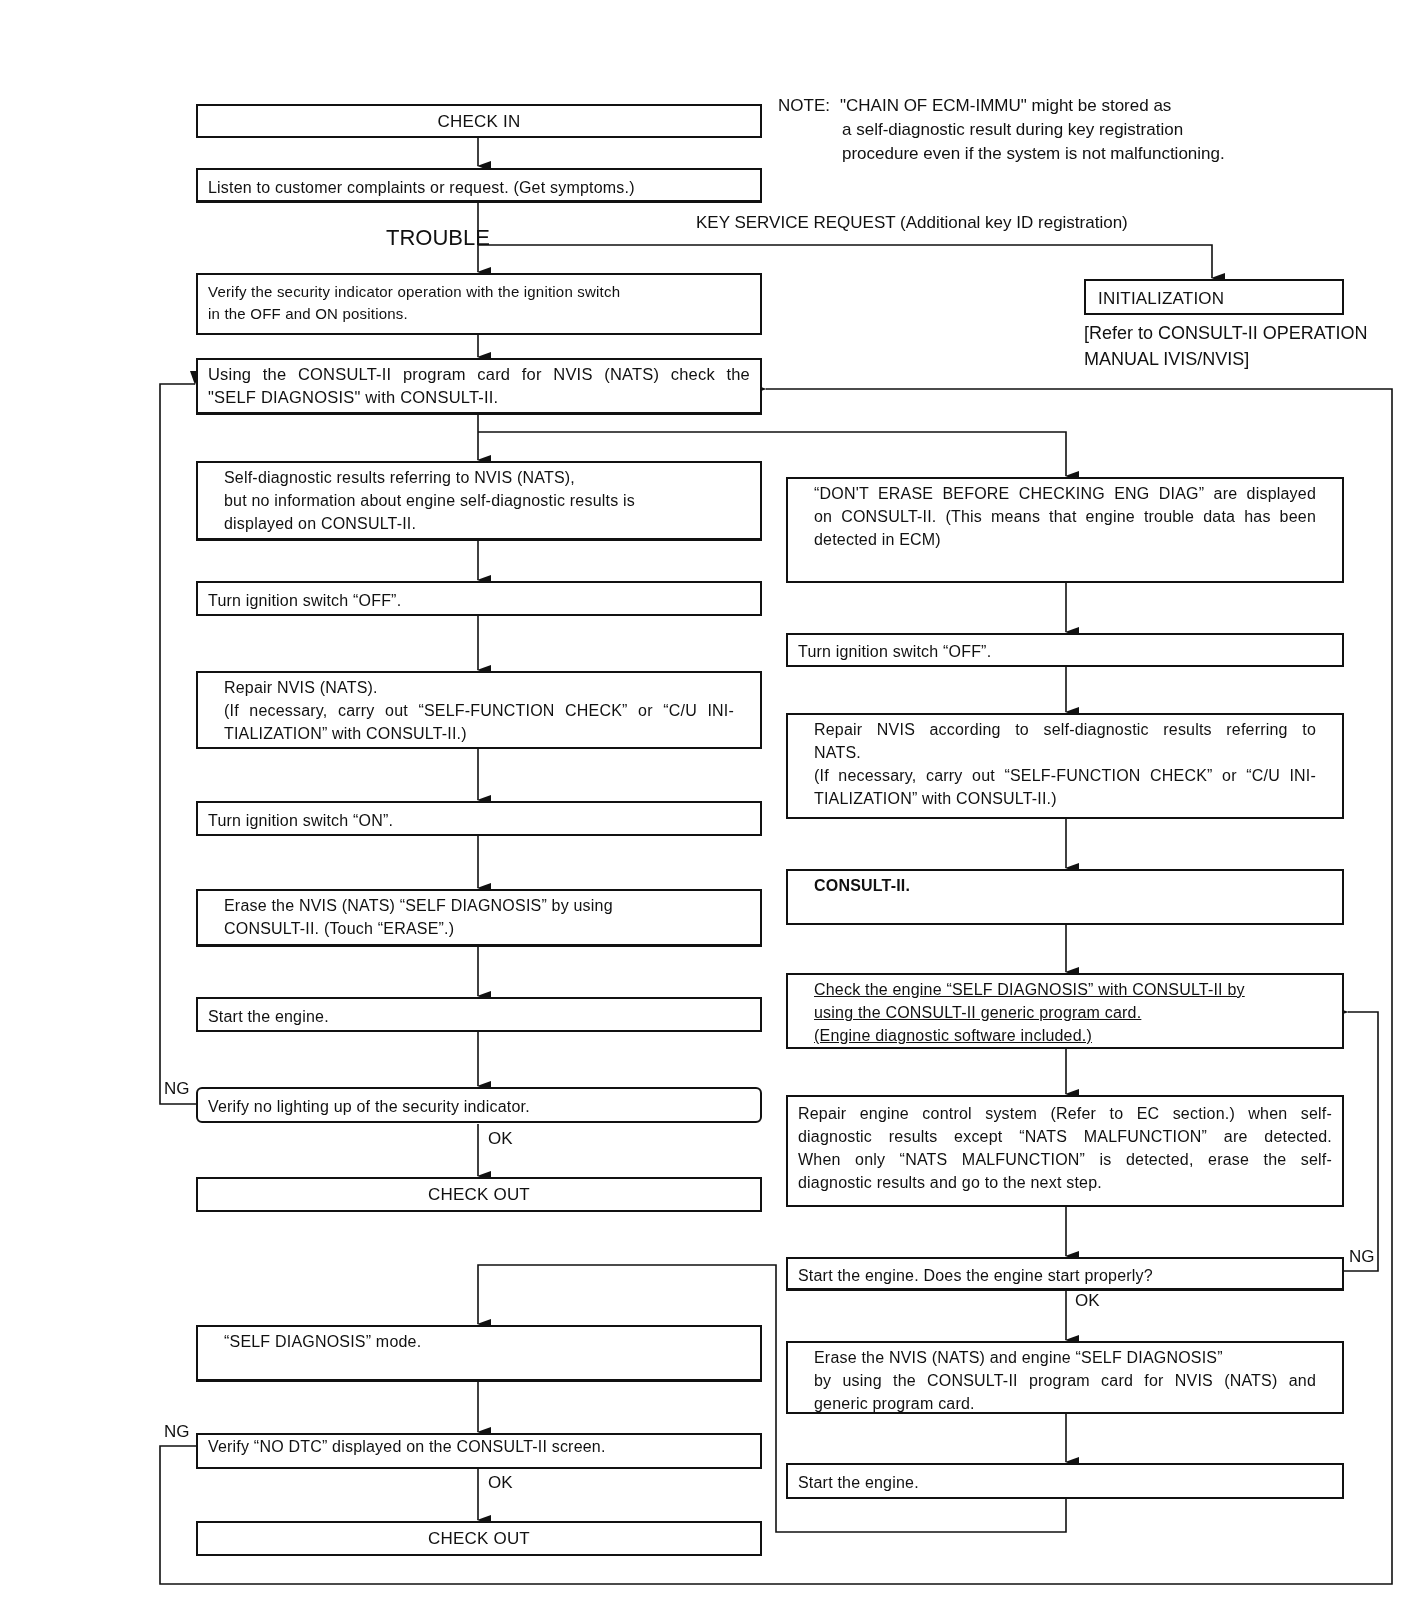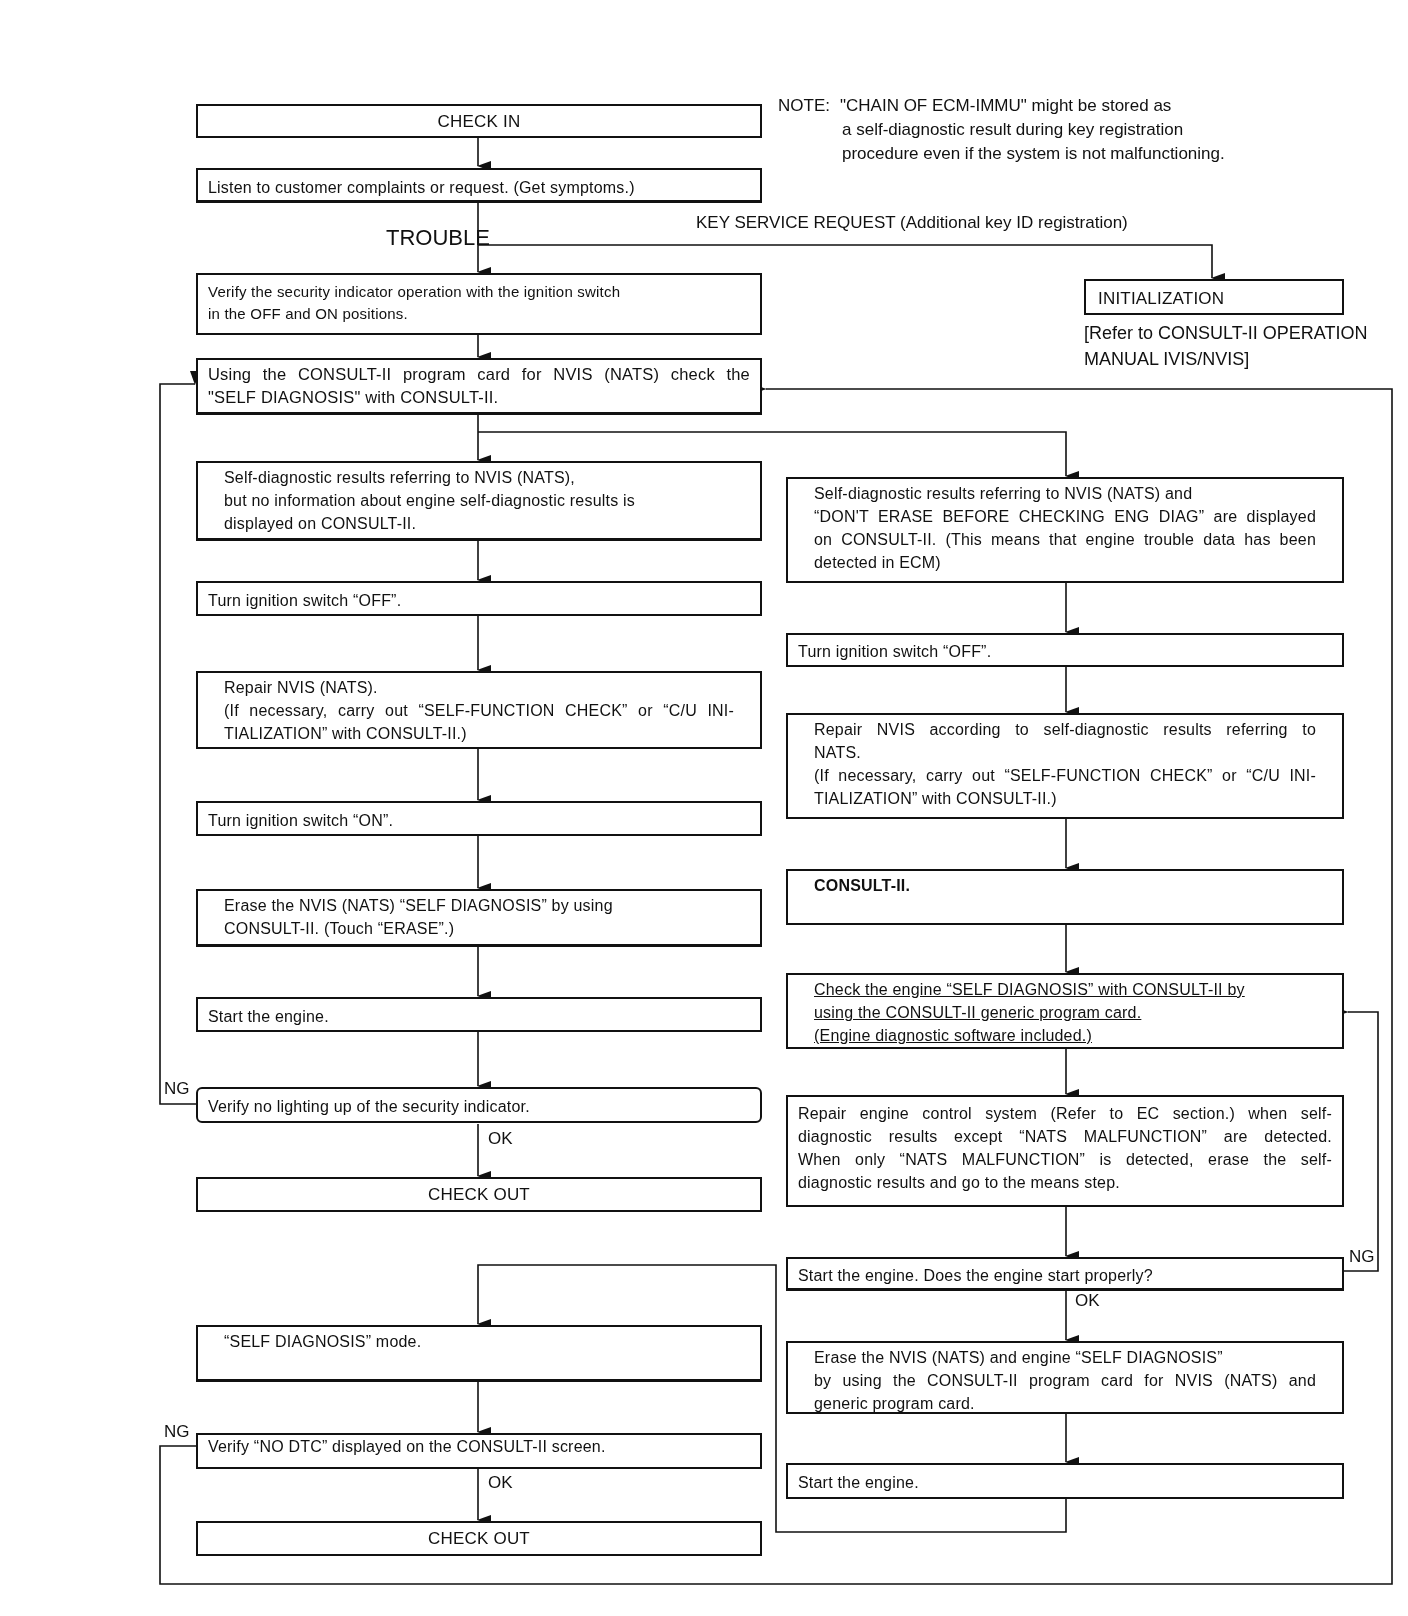--- a/index.html
+++ b/index.html
@@ -144,21 +144,20 @@
   <div class="lbl" style="left:164px; top:1423px; font-size:17px;">NG</div>
   <div class="box" style="left:196px; top:1433px; width:566px; height:36px; padding:0 10px;">
     <span>Verify “NO DTC” displayed on the CONSULT-II screen.</span>
   </div>
   <div class="lbl" style="left:488px; top:1474px; font-size:17px;">OK</div>
   <div class="box center" style="left:196px; top:1521px; width:566px; height:35px; font-size:17px;">
     <span>CHECK OUT</span>
   </div>
 
   <div class="box justify" style="left:786px; top:477px; width:558px; height:106px;">
-    <span class="line-text">Self-diagnostic results referring to NVIS (NATS) and</span>
     <span class="line-text" style="text-align-last:justify;">“DON'T ERASE BEFORE CHECKING ENG DIAG” are displayed</span>
     <span class="line-text" style="text-align-last:justify;">on CONSULT-II. (This means that engine trouble data has been</span>
     <span class="line-text">detected in ECM)</span>
   </div>
   <div class="box" style="left:786px; top:633px; width:558px; height:34px; padding:5px 10px;">
     <span>Turn ignition switch “OFF”.</span>
   </div>
   <div class="box" style="left:786px; top:713px; width:558px; height:106px;">
     <span class="line-text" style="text-align-last:justify;">Repair NVIS according to self-diagnostic results referring to</span>
     <span class="line-text">NATS.</span>
@@ -170,21 +169,21 @@
   </div>
   <div class="box" style="left:786px; top:973px; width:558px; height:76px;text-decoration:underline;">
     <span class="line-text">Check the engine “SELF DIAGNOSIS” with CONSULT-II  by</span>
     <span class="line-text">using the CONSULT-II generic program card.</span>
     <span class="line-text">(Engine diagnostic software included.)</span>
   </div>
   <div class="box justify" style="left:786px; top:1095px; width:558px; height:112px; padding:5px 10px;">
     <span class="line-text" style="text-align-last:justify;">Repair engine control system (Refer to EC section.) when self-</span>
     <span class="line-text" style="text-align-last:justify;">diagnostic results except “NATS MALFUNCTION” are detected.</span>
     <span class="line-text" style="text-align-last:justify;">When only “NATS MALFUNCTION” is detected, erase the self-</span>
-    <span class="line-text">diagnostic results and go to the means step.</span>
+    <span class="line-text">diagnostic results and go to the next step.</span>
   </div>
   <div class="box thick-bottom" style="left:786px; top:1257px; width:558px; height:34px; padding:5px 10px;">
     <span>Start the engine. Does the engine start properly?</span>
   </div>
   <div class="lbl" style="left:1349px; top:1248px; font-size:17px;">NG</div>
   <div class="lbl" style="left:1075px; top:1292px; font-size:17px;">OK</div>
   <div class="box" style="left:786px; top:1341px; width:558px; height:73px;">
     <span class="line-text">Erase the NVIS (NATS) and engine “SELF DIAGNOSIS”</span>
     <span class="line-text" style="text-align-last:justify;">by using the CONSULT-II program card for NVIS (NATS) and</span>
     <span class="line-text">generic program card.</span>

